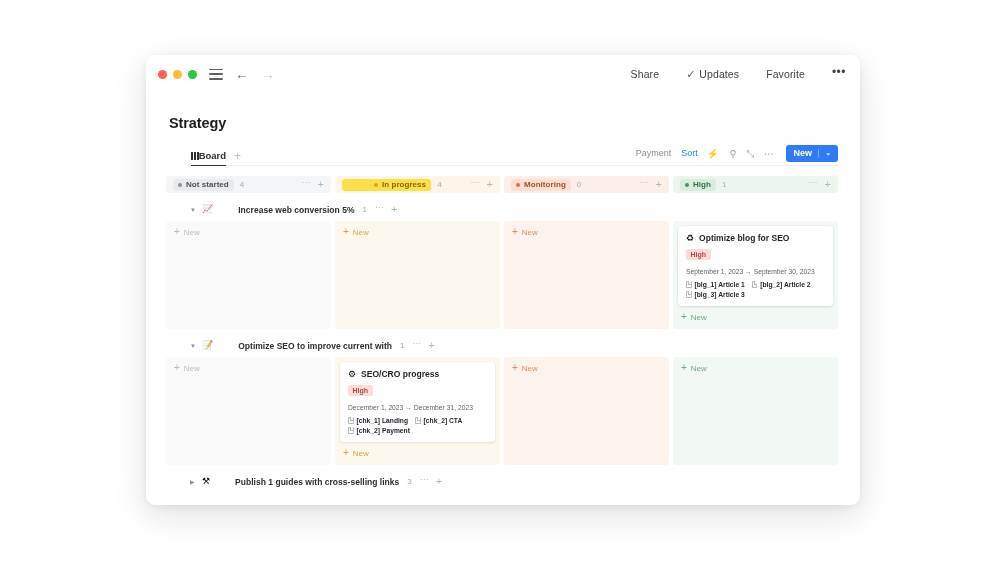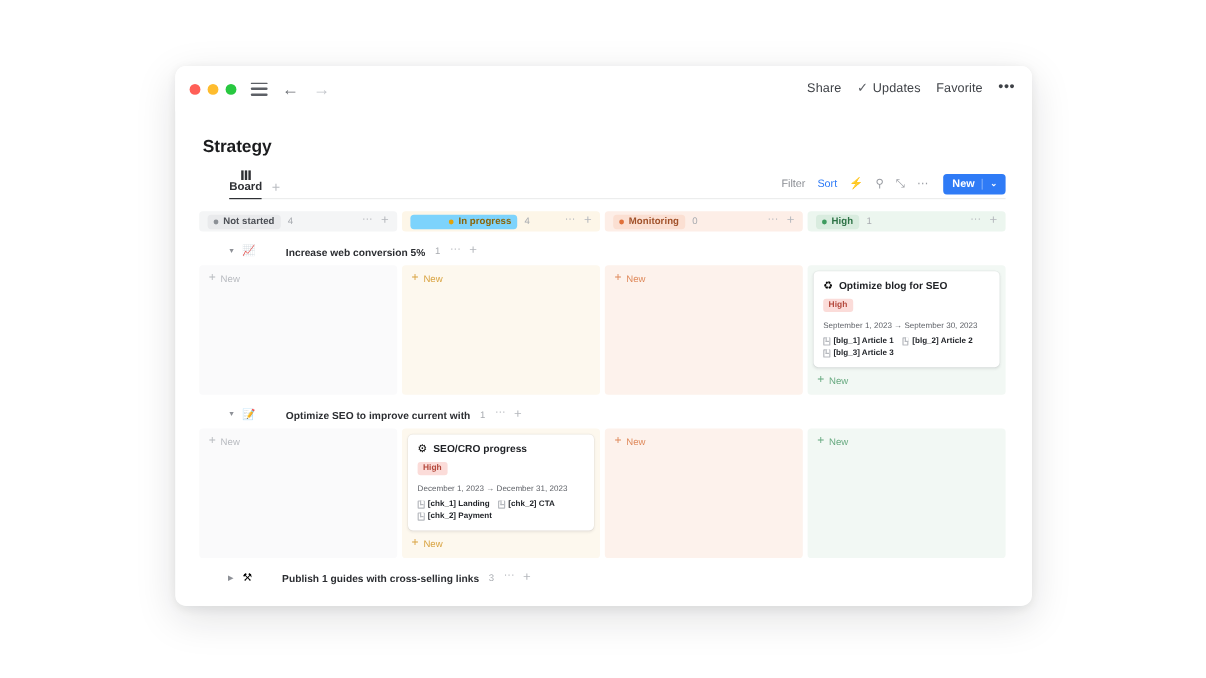--- a/index.html
+++ b/index.html
@@ -33,21 +33,21 @@
   .dot.red { background: #ff5f57; }
   .dot.yellow { background: #febc2e; }
   .dot.green { background: #28c840; }
 
   .tb-icon { margin-left: 12px; display: inline-flex; align-items: center; justify-content: center; }
   .hamburger { width: 14px; height: 11px; display: flex; flex-direction: column; justify-content: space-between; }
   .hamburger i { display: block; height: 1.6px; background: #5d6066; border-radius: 1px; }
   .arrow { font-size: 14px; line-height: 1; color: #6b6e74; }
   .arrow.fwd { color: #c3c6cb; }
 
-  .tb-right { margin-left: auto; display: flex; align-items: center; gap: 13px; }
+  .tb-right { margin-left: auto; display: flex; align-items: center; gap: 27px; }
   .tb-link { font-size: 10.5px; color: #3f4247; letter-spacing: .1px; white-space: nowrap; }
   .tb-updates { display: flex; align-items: center; gap: 4px; }
   .check { color: #5d6066; font-size: 11px; line-height: 1; }
   .tb-dots { color: #3f4247; font-size: 12px; letter-spacing: .5px; line-height: 1; position: relative; top: -2px; }
 
   
   .page { padding: 0 0 0 0; }
   .page-title {
     font-size: 14.5px; font-weight: bold; color: #1b1c1e;
     padding: 22px 0 0 23px; letter-spacing: -.1px;
@@ -57,21 +57,21 @@
   .viewbar {
     display: flex; align-items: flex-end;
     margin: 14px 22px 0 45px;
     border-bottom: 1px solid #eceded;
     height: 21px;
   }
   .view-tab {
     display: flex; align-items: center; gap: 0;
     font-size: 9.5px; color: #2e3034; font-weight: bold;
     padding-bottom: 4px; border-bottom: 1.6px solid #2e3034;
-    position: relative; top: 1px; flex-direction: column;
+    position: relative; top: 1px;
   }
   .board-glyph { display: inline-flex; gap: 1.3px; align-items: flex-end; }
   .board-glyph i { display: block; width: 1.7px; height: 8px; background: #2e3034; }
   .view-plus { font-size: 12px; color: #b9bcc1; margin-left: 8px; padding-bottom: 3px; line-height: 1; }
 
   .vb-right { margin-left: auto; display: flex; align-items: center; gap: 10px; padding-bottom: 3px; }
   .vb-item { font-size: 9px; color: #8a8d93; white-space: nowrap; }
   .vb-item.accent { color: #2f7bf6; font-weight: normal; }
   .vb-ico { color: #9a9da3; font-size: 9.5px; line-height: 1; display: inline-block; }
   .btn-new {
@@ -94,21 +94,21 @@
   }
   .col-head.notstarted { background: #f4f5f6; }
   .col-head.inprogress { background: #fdf6e8; }
   .col-head.monitoring { background: #fdeee7; }
   .col-head.done       { background: #ecf6ef; }
 
   .pill { display: inline-flex; align-items: center; gap: 4px; border-radius: 3px; padding: 1.5px 5px; }
   .pill .bullet { width: 4px; height: 4px; border-radius: 50%; display: block; }
   .pill .txt { font-size: 8px; font-weight: bold; letter-spacing: .05px; }
   .pill.notstarted { background: #e9eaec; } .pill.notstarted .bullet { background: #8c9096; } .pill.notstarted .txt { color: #4c4f55; }
-  .pill.inprogress { background: #7dd3fc; padding-left: 32px; } .pill.inprogress .bullet { background: #e3a309; } .pill.inprogress .txt { color: #8a6408; }
+  .pill.inprogress { background: #fde047; padding-left: 32px; } .pill.inprogress .bullet { background: #e3a309; } .pill.inprogress .txt { color: #8a6408; }
   .pill.monitoring { background: #fbdfd2; } .pill.monitoring .bullet { background: #e0703a; } .pill.monitoring .txt { color: #a1512a; }
   .pill.done       { background: #d9ecdf; } .pill.done .bullet { background: #3d9b5f; } .pill.done .txt { color: #2c7245; }
 
   .col-count { font-size: 8px; color: #a8abb0; }
   .col-head-actions { margin-left: auto; display: flex; align-items: center; gap: 7px; }
   .hd-dots { font-size: 9px; color: #b4b7bc; line-height: 1; position: relative; top: -2px; }
   .hd-plus { font-size: 11px; color: #b4b7bc; line-height: 1; }
 
   
   .group { margin-top: 8px; }
@@ -198,21 +198,21 @@
           <span class="board-glyph">
               <i></i>
               <i></i>
               <i></i>
             </span>
           <span>Board</span>
         </span>
         <span class="view-plus">+</span>
 
         <div class="vb-right">
-          <span class="vb-item">Filter</span>
+          <span class="vb-item">Payment</span>
           <span class="vb-item accent">Sort</span>
           <span class="vb-ico">⚡</span>
           <span class="vb-ico">⚲</span>
           <span class="vb-ico">⤡</span>
           <span class="vb-ico">⋯</span>
           <span class="btn-new">
             <span>New</span>
             <span class="sep"></span>
             <span class="cv">⌄</span>
           </span>

